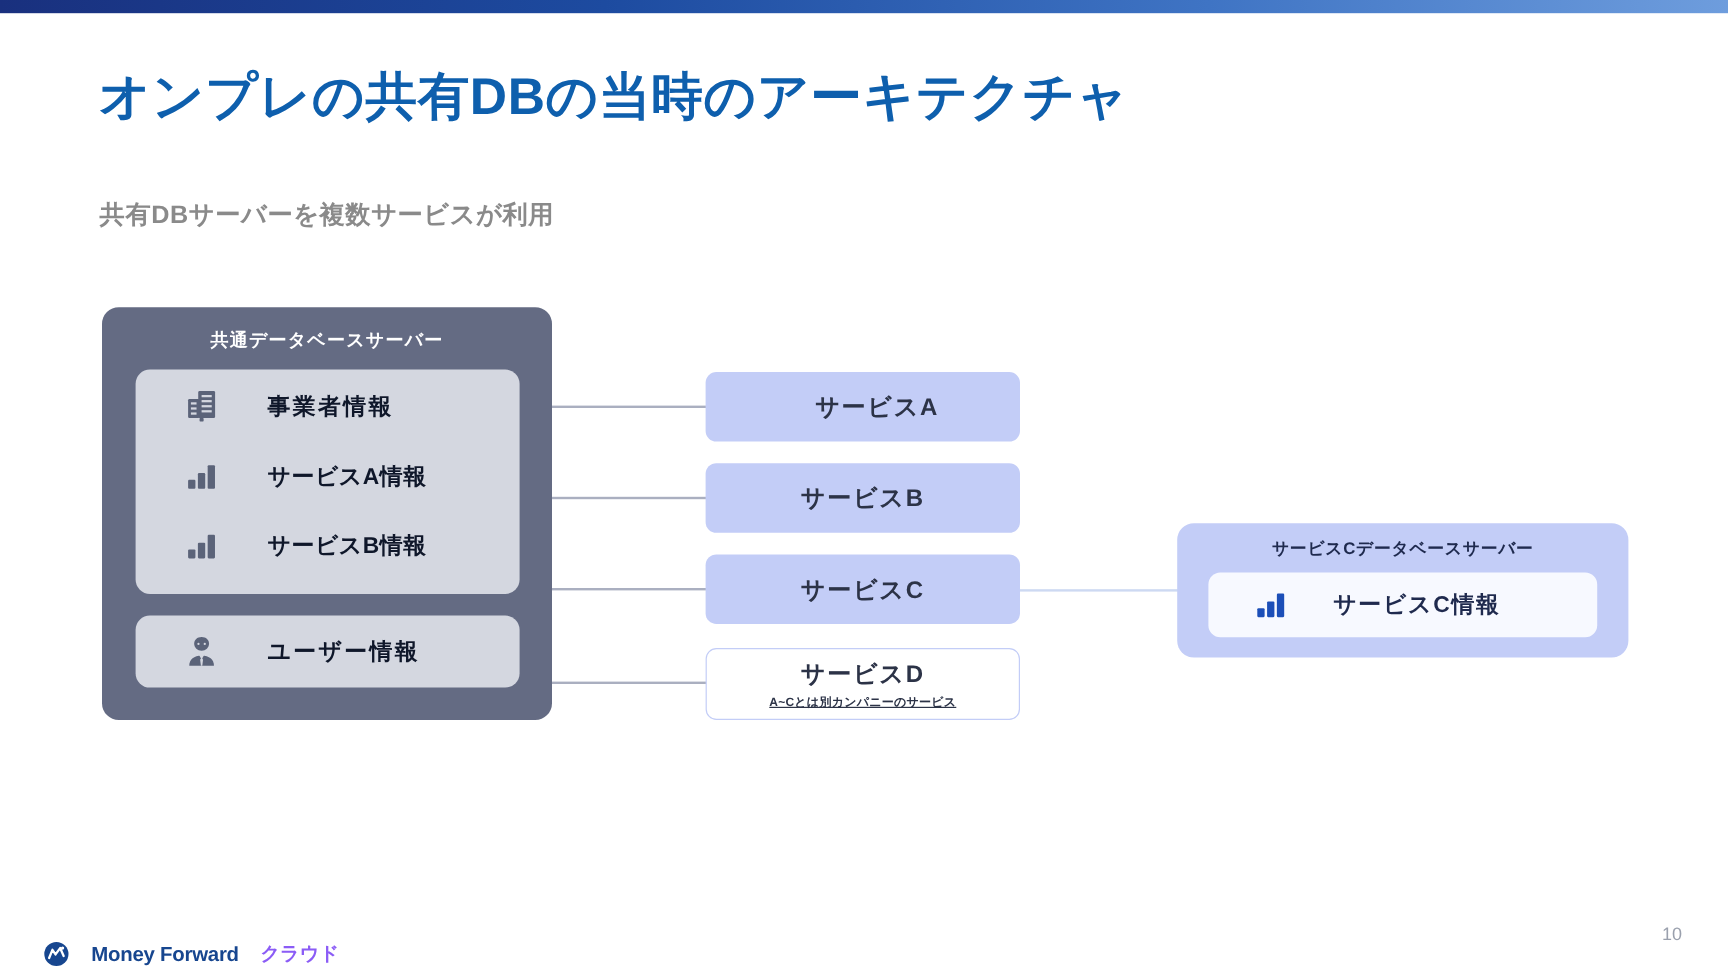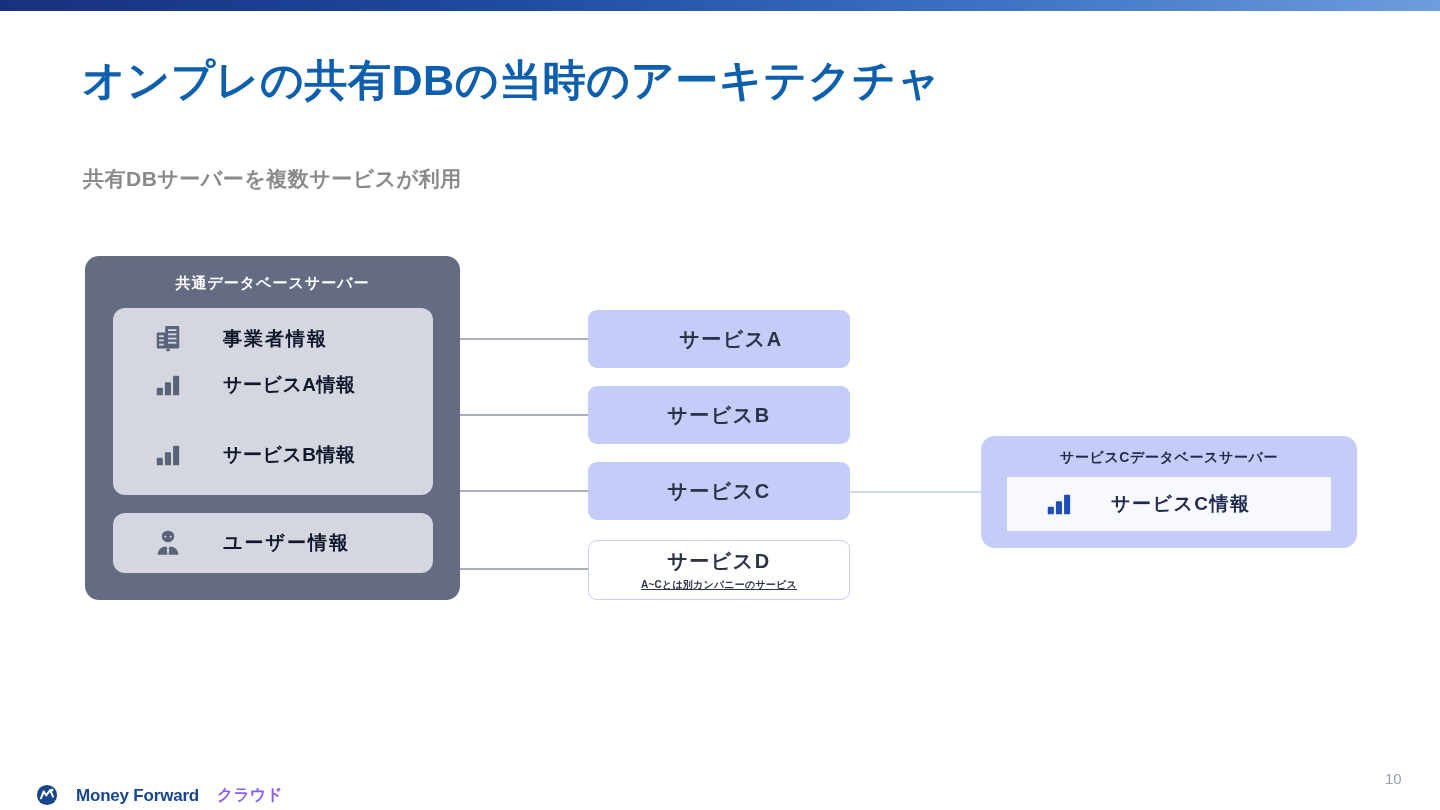--- a/index.html
+++ b/index.html
@@ -190,21 +190,21 @@
     color: #1f2a4e;
     letter-spacing: 0.6px;
   }
   .svc-c-panel {
     position: absolute;
     left: 26px;
     top: 41px;
     width: 324px;
     height: 54px;
     background: #f7f9ff;
-    border-radius: 0;
+    border-radius: 10px;
     display: flex;
     align-items: center;
   }
   .svc-c-panel-icon {
     flex: 0 0 104px;
     display: flex;
     align-items: center;
     justify-content: center;
   }
   .svc-c-panel-label {
@@ -288,21 +288,21 @@
               <rect x="6.5" y="12" width="5" height="2" fill="#d4d7e0"></rect>
               <rect x="6.5" y="16.5" width="5" height="2" fill="#d4d7e0"></rect>
               <rect x="6.5" y="21" width="5" height="2" fill="#d4d7e0"></rect>
               <rect x="14.2" y="26" width="3.6" height="3" rx="0.6"></rect>
             </g>
           </svg>
         </span>
         <span class="db-row-label">事業者情報</span>
       </div>
 
-      <div class="db-row" style="top:48px;">
+      <div class="db-row" style="top:60px;">
         <span class="db-row-icon">
           <svg width="30" height="30" viewBox="0 0 32 32">
             <g fill="#5b6379">
               <rect x="4" y="19" width="6.5" height="8" rx="1"></rect>
               <rect x="12.7" y="13" width="6.5" height="14" rx="1"></rect>
               <rect x="21.4" y="6" width="6.5" height="21" rx="1"></rect>
             </g>
           </svg>
         </span>
         <span class="db-row-label tight">サービスA情報</span>

